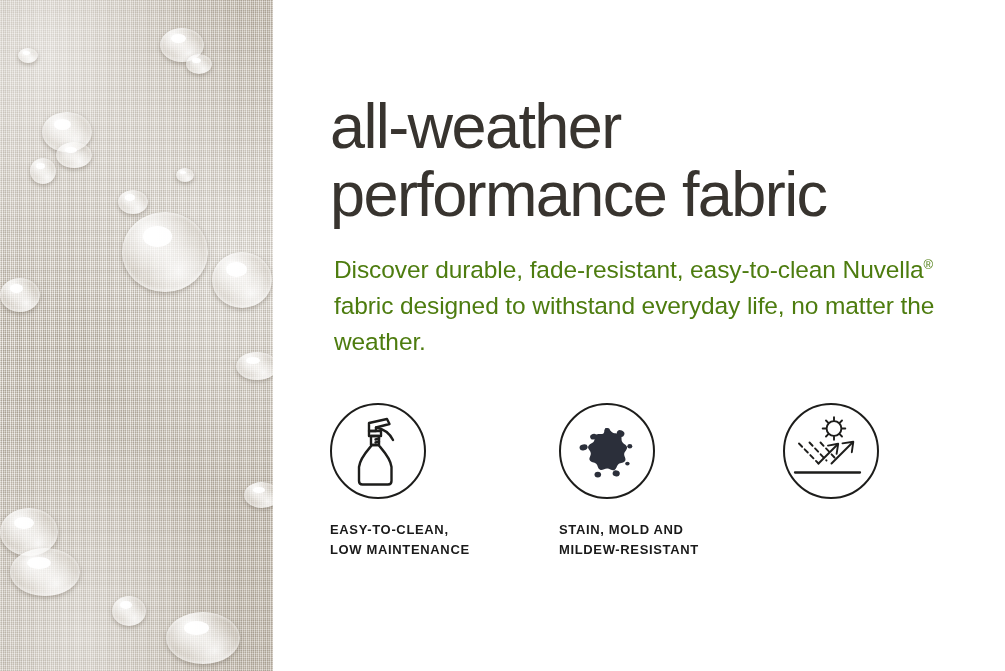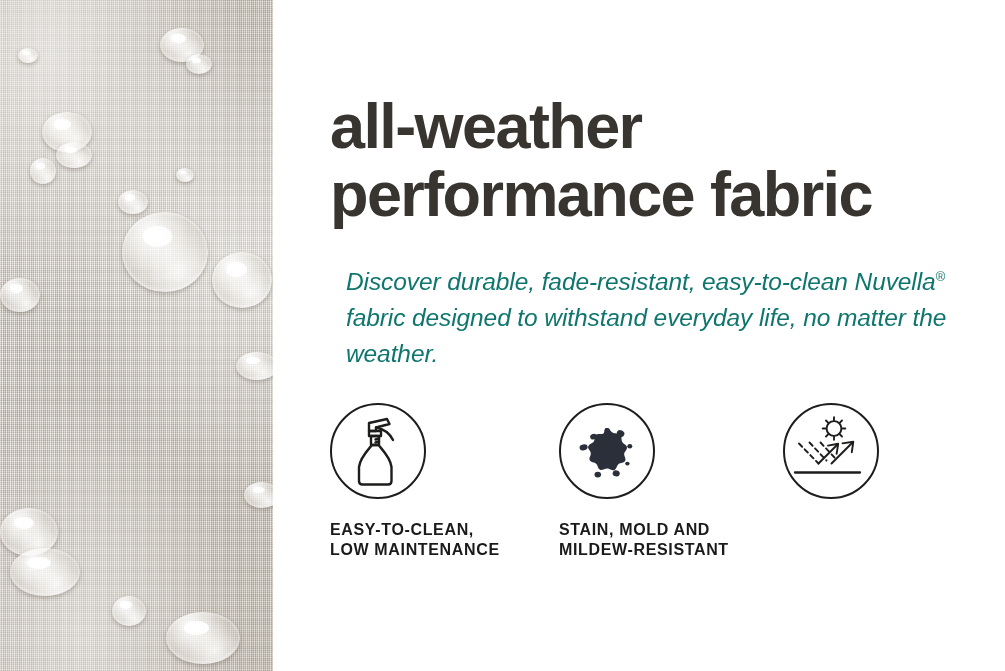--- a/index.html
+++ b/index.html
@@ -117,39 +117,38 @@
   }
 
   .headline {
     position: absolute;
     left: 0;
     top: 92px;
     width: 660px;
     margin: 0;
     color: #38342f;
     font-family: "Liberation Sans", sans-serif;
-    font-weight: 700;
+    font-weight: 400;
     font-size: 63px;
     line-height: 68px;
     letter-spacing: -1.6px;
     white-space: pre-line;
   }
 
   .subhead {
     position: absolute;
     left: 0;
     top: 243px;
     width: 625px;
-    margin: 16px;
-    color: #0f766e;
+    margin: 4px;
+    color: #4d7c0f;
     font-size: 24.5px;
     line-height: 36px;
     font-weight: 400;
     letter-spacing: -0.1px;
-    font-style: italic;
   }
   .reg {
     font-size: 13px;
     vertical-align: 9px;
     letter-spacing: 0;
   }
 
   
   .features {
     position: absolute;
@@ -175,21 +174,21 @@
     box-sizing: border-box;
     display: flex;
     align-items: center;
     justify-content: center;
   }
   .icon-circle svg { display: block; }
 
   .caption {
     margin-top: 21px;
     color: #1a1a1a;
-    font-size: 16px;
+    font-size: 13px;
     font-weight: 700;
     line-height: 20px;
     letter-spacing: 0.65px;
     white-space: pre-line;
   }
 </style>
 </head>
 <body>
 
 <div id="page">

